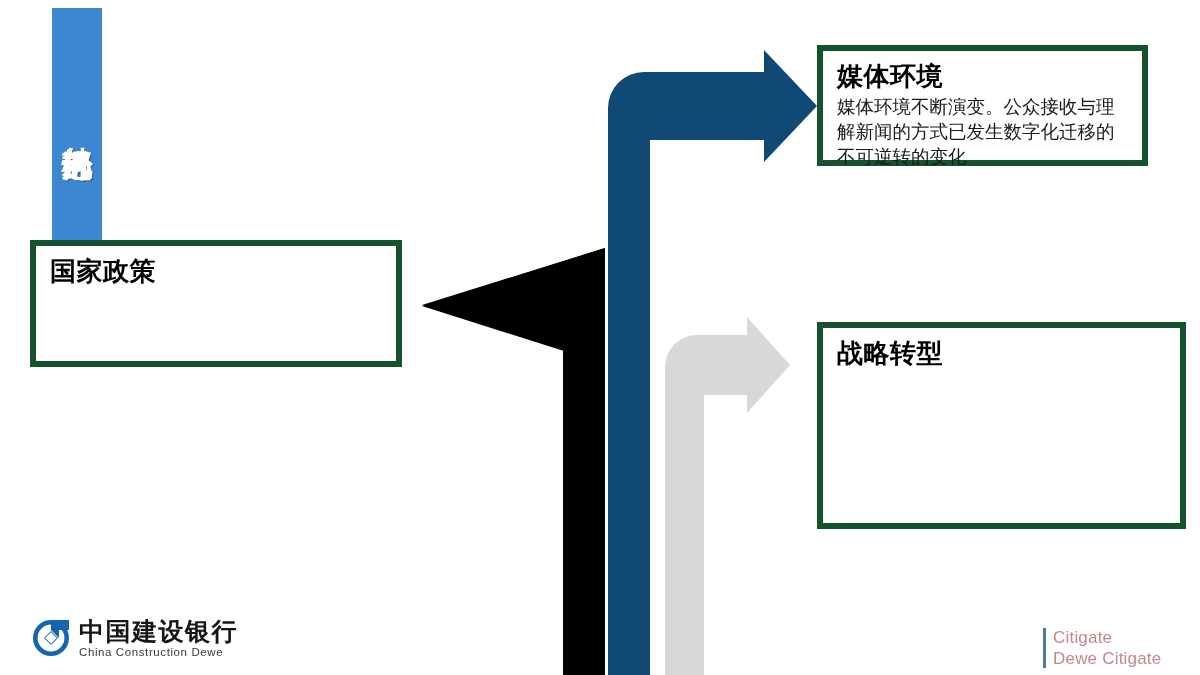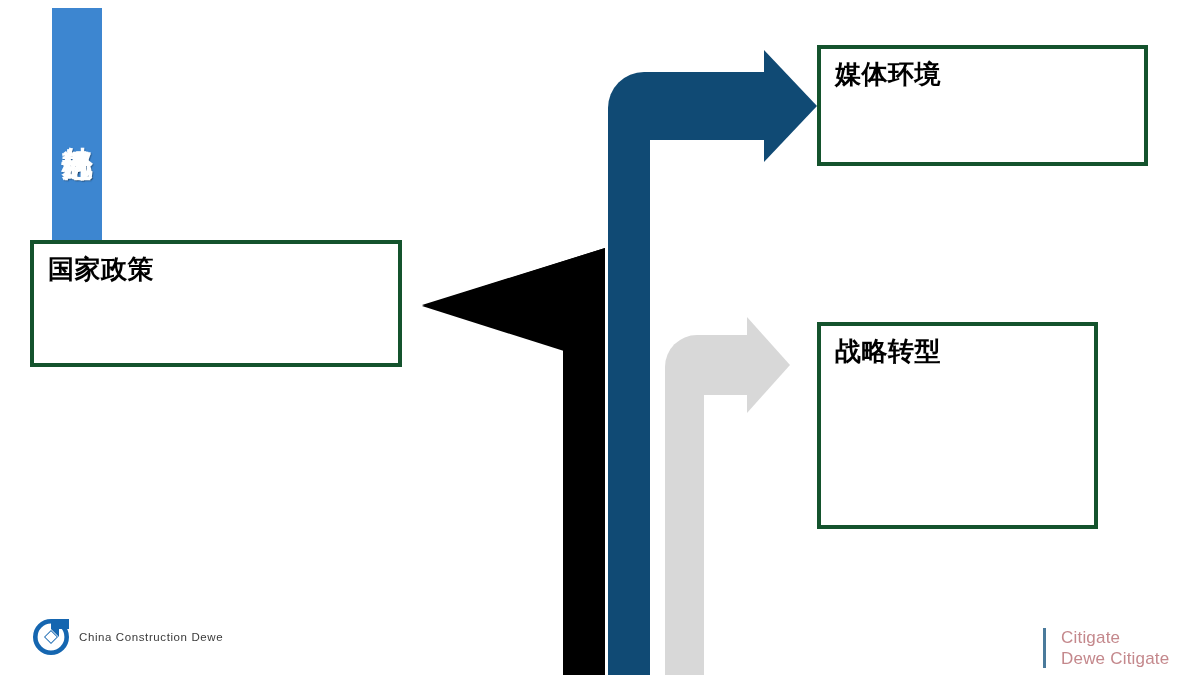--- a/index.html
+++ b/index.html
@@ -39,21 +39,21 @@
     letter-spacing: 1px;
     line-height: 1.08;
     white-space: nowrap;
     text-shadow: 1px 1px 1px rgba(0,0,0,0.28);
   }
 
   
   .card {
     position: absolute;
     background: #ffffff;
-    border: 4px solid #14532d;
+    border: 6px solid #14532d;
     box-sizing: border-box;
     padding: 10px 14px 10px 14px;
   }
   .card-title {
     font-size: 26px;
     font-weight: bold;
     color: #000000;
     line-height: 1.18;
     margin: 0 0 2px 0;
     letter-spacing: 0.5px;
@@ -77,21 +77,21 @@
   #card-media-environment {
     left: 817px;
     top: 45px;
     width: 331px;
     height: 121px;
   }
 
   #card-strategic-transformation {
     left: 817px;
     top: 322px;
-    width: 281px;
+    width: 369px;
     height: 207px;
   }
 
   
   #arrow-layer {
     position: absolute;
     left: 0;
     top: 0;
     width: 1200px;
     height: 675px;
@@ -133,21 +133,21 @@
     margin-top: 2px;
   }
 
   
   #citigate-logo {
     position: absolute;
     left: 1043px;
     top: 628px;
     display: flex;
     align-items: flex-start;
-    gap: 15px;
+    gap: 7px;
   }
   .citigate-bar {
     width: 3px;
     height: 40px;
     background: #4a7a9b;
     flex: 0 0 auto;
   }
   .citigate-lines {
     display: flex;
     flex-direction: column;
@@ -197,36 +197,38 @@
   <div class="banner">
     <span class="banner-label">外部机遇</span>
   </div>
 
   <div class="card" id="card-national-policy">
     <div class="card-title">国家政策</div>
   </div>
 
   <div class="card" id="card-media-environment">
     <div class="card-title">媒体环境</div>
+    <div class="card-body">媒体环境不断演变。公众接收与理解新闻的方式已发生数字化迁移的不可逆转的变化</div>
   </div>
 
   <div class="card" id="card-strategic-transformation">
     <div class="card-title">战略转型</div>
   </div>
 
   <div id="ccb-logo">
     <div class="ccb-mark">
       <svg viewBox="0 0 38 38" width="38" height="38" xmlns="http://www.w3.org/2000/svg">
         <path fill="#1566b0" d="M19,1 A18,18 0 1 0 19,37 A18,18 0 1 0 19,1 Z M19,5.6 A12.4,12.4 0 1 1 19,32.4 A12.4,12.4 0 1 1 19,5.6 Z"></path>
         <path fill="#1566b0" d="M19,1 L37,1 L37,11 L27,11 L27,19 L19,11 Z"></path>
         <path fill="#1566b0" d="M12,19 L19,12 L26,19 L19,26 Z"></path>
         <path fill="#ffffff" d="M13.2,19 L19,13.2 L24.8,19 L19,24.8 Z"></path>
       </svg>
     </div>
     <div class="ccb-text-group">
+      <span class="ccb-cn">中国建设银行</span>
       <span class="ccb-en">China Construction Dewe</span>
     </div>
   </div>
 
   <div id="citigate-logo">
     <div class="citigate-bar"></div>
     <div class="citigate-lines">
       <span class="citigate-line">Citigate</span>
       <span class="citigate-line">Dewe Citigate</span>
     </div>

